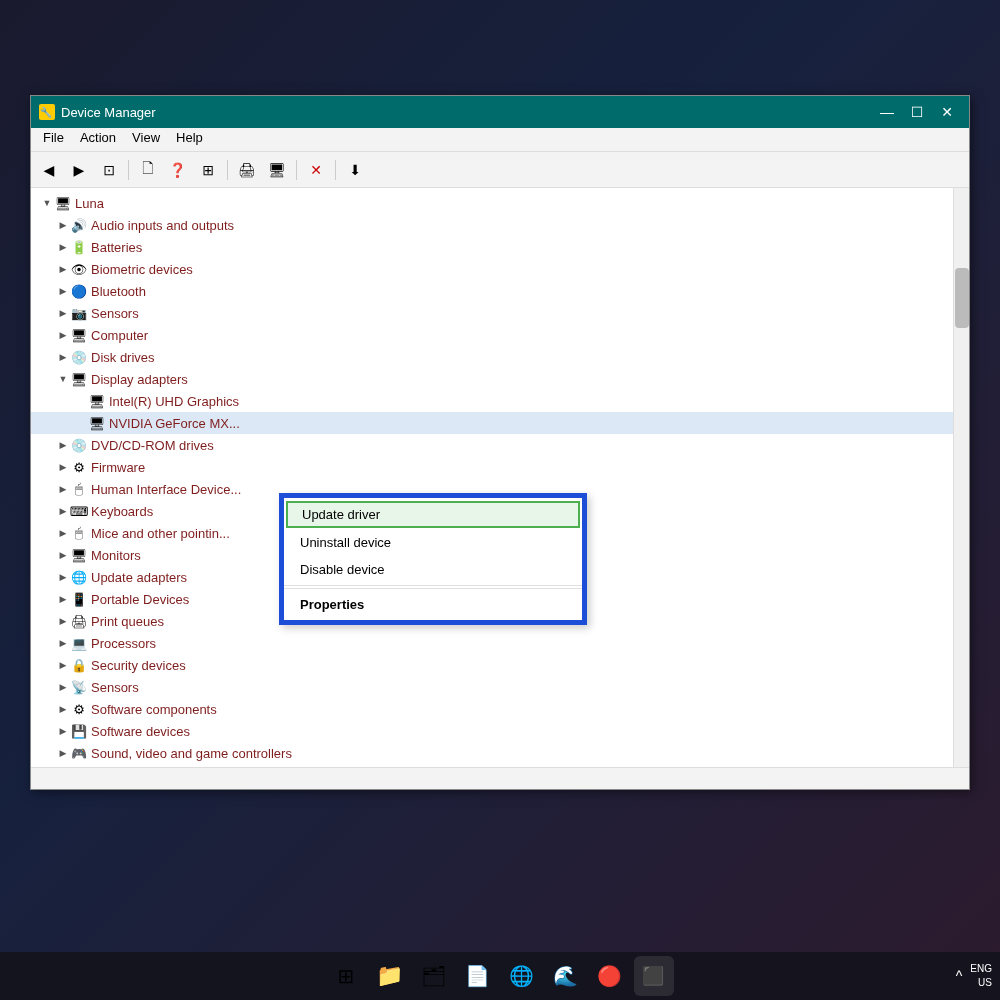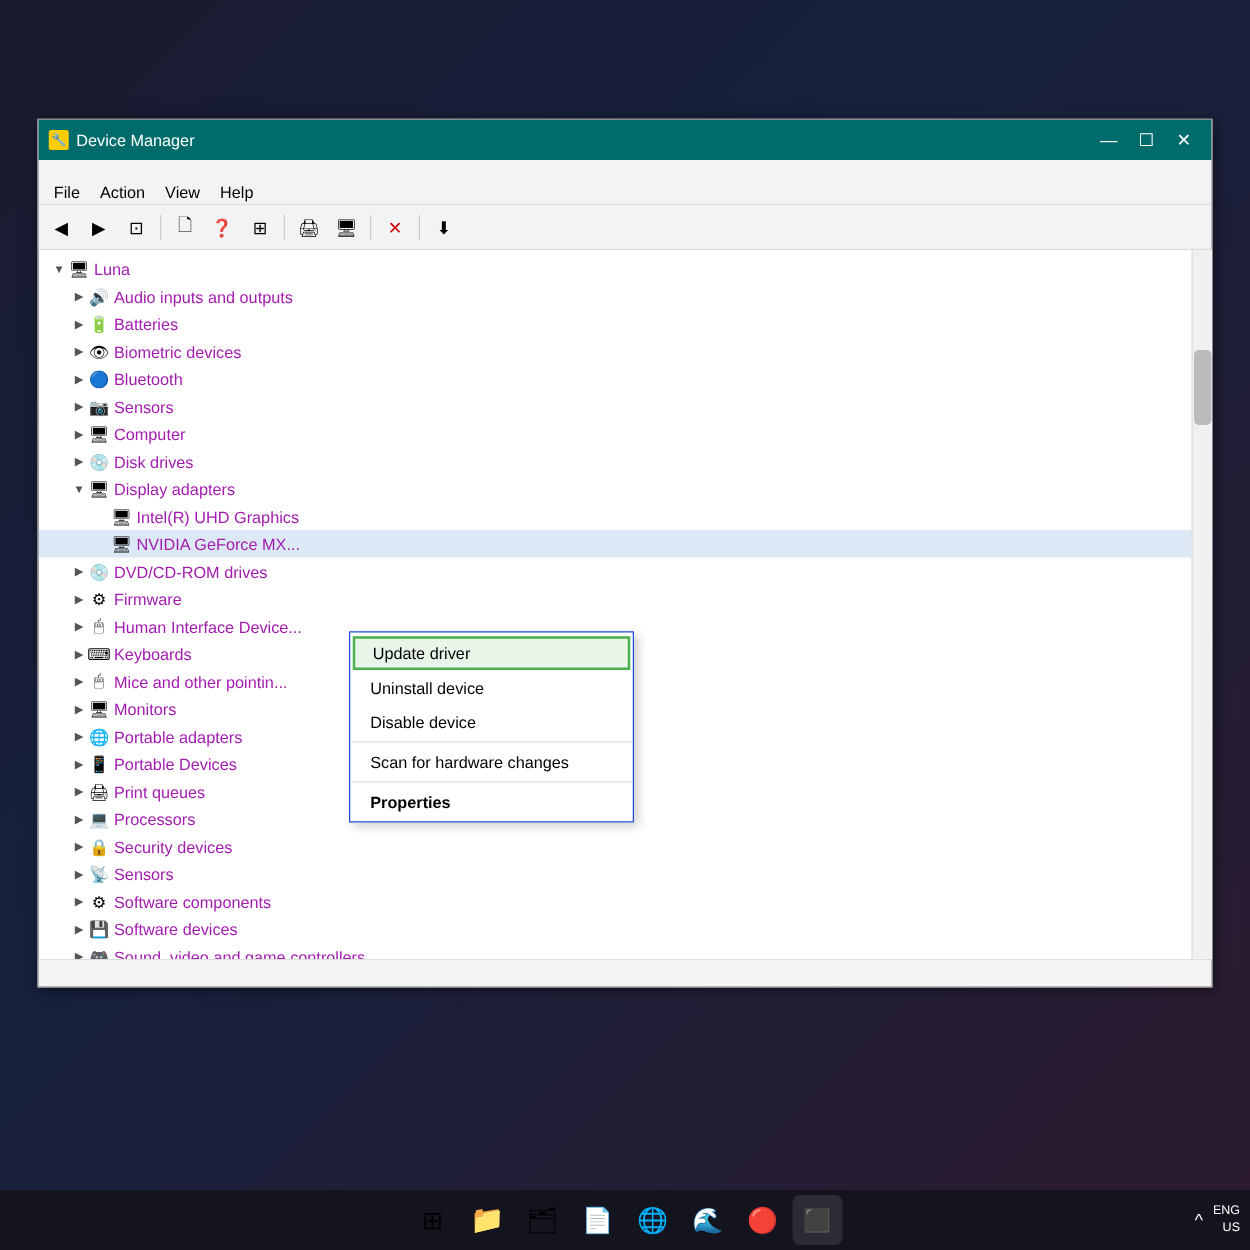--- a/index.html
+++ b/index.html
@@ -76,23 +76,23 @@
       cursor: pointer;
       display: flex;
       align-items: center;
       justify-content: center;
     }
 
     
     .menu-bar {
       background: #f3f3f3;
       border-bottom: 1px solid #ddd;
-      height: 36px;
-      display: flex;
-      align-items: flex-end;
+      height: 24px;
+      display: flex;
+      align-items: flex-start;
       padding: 0 4px;
       flex-shrink: 0;
     }
     .menu-item {
       padding: 2px 8px;
       cursor: pointer;
       font-size: 13px;
     }
 
     
@@ -168,36 +168,36 @@
       margin-right: 4px;
       flex-shrink: 0;
       display: flex;
       align-items: center;
       justify-content: center;
       font-size: 13px;
     }
 
     .item-label {
       font-size: 13px;
-      color: #a21caf;
+      color: #7f1d1d;
     }
 
     
     .indent-1 { padding-left: 24px; }
     .indent-2 { padding-left: 42px; }
 
     
     .context-menu {
       position: absolute;
       top: 305px;
       left: 248px;
       background: white;
-      border: 1px solid #1d4ed8;
+      border: 5px solid #1d4ed8;
       box-shadow: 3px 3px 8px rgba(0,0,0,0.2);
-      width: 228px;
+      width: 308px;
       z-index: 100;
       padding: 2px 0;
     }
 
     .ctx-item {
       padding: 6px 16px;
       cursor: pointer;
       font-size: 13px;
       color: #000;
     }
@@ -435,21 +435,21 @@
 
         <div class="tree-item indent-1">
           <span class="expander">▶</span>
           <span class="item-icon">🖥</span>
           <span class="item-label">Monitors</span>
         </div>
 
         <div class="tree-item indent-1">
           <span class="expander">▶</span>
           <span class="item-icon">🌐</span>
-          <span class="item-label">Portable adapters</span>
+          <span class="item-label">Update adapters</span>
         </div>
 
         <div class="tree-item indent-1">
           <span class="expander">▶</span>
           <span class="item-icon">📱</span>
           <span class="item-label">Portable Devices</span>
         </div>
 
         <div class="tree-item indent-1">
           <span class="expander">▶</span>
@@ -495,21 +495,20 @@
 
         <div style="position:absolute; right:0; top:0; width:16px; height:100%; background:#f0f0f0; border-left:1px solid #ddd;">
           <div style="width:14px; height:60px; background:#bbb; border-radius:4px; margin:2px auto; margin-top:80px;"></div>
         </div>
 
         <div class="context-menu">
           <div class="ctx-item highlighted">Update driver</div>
           <div class="ctx-item">Uninstall device</div>
           <div class="ctx-item">Disable device</div>
           <div class="ctx-separator"></div>
-          <div class="ctx-item">Scan for hardware changes</div>
           <div class="ctx-separator"></div>
           <div class="ctx-item bold">Properties</div>
         </div>
 
       </div>
     </div>
 
     <div class="status-bar">
     </div>
 

